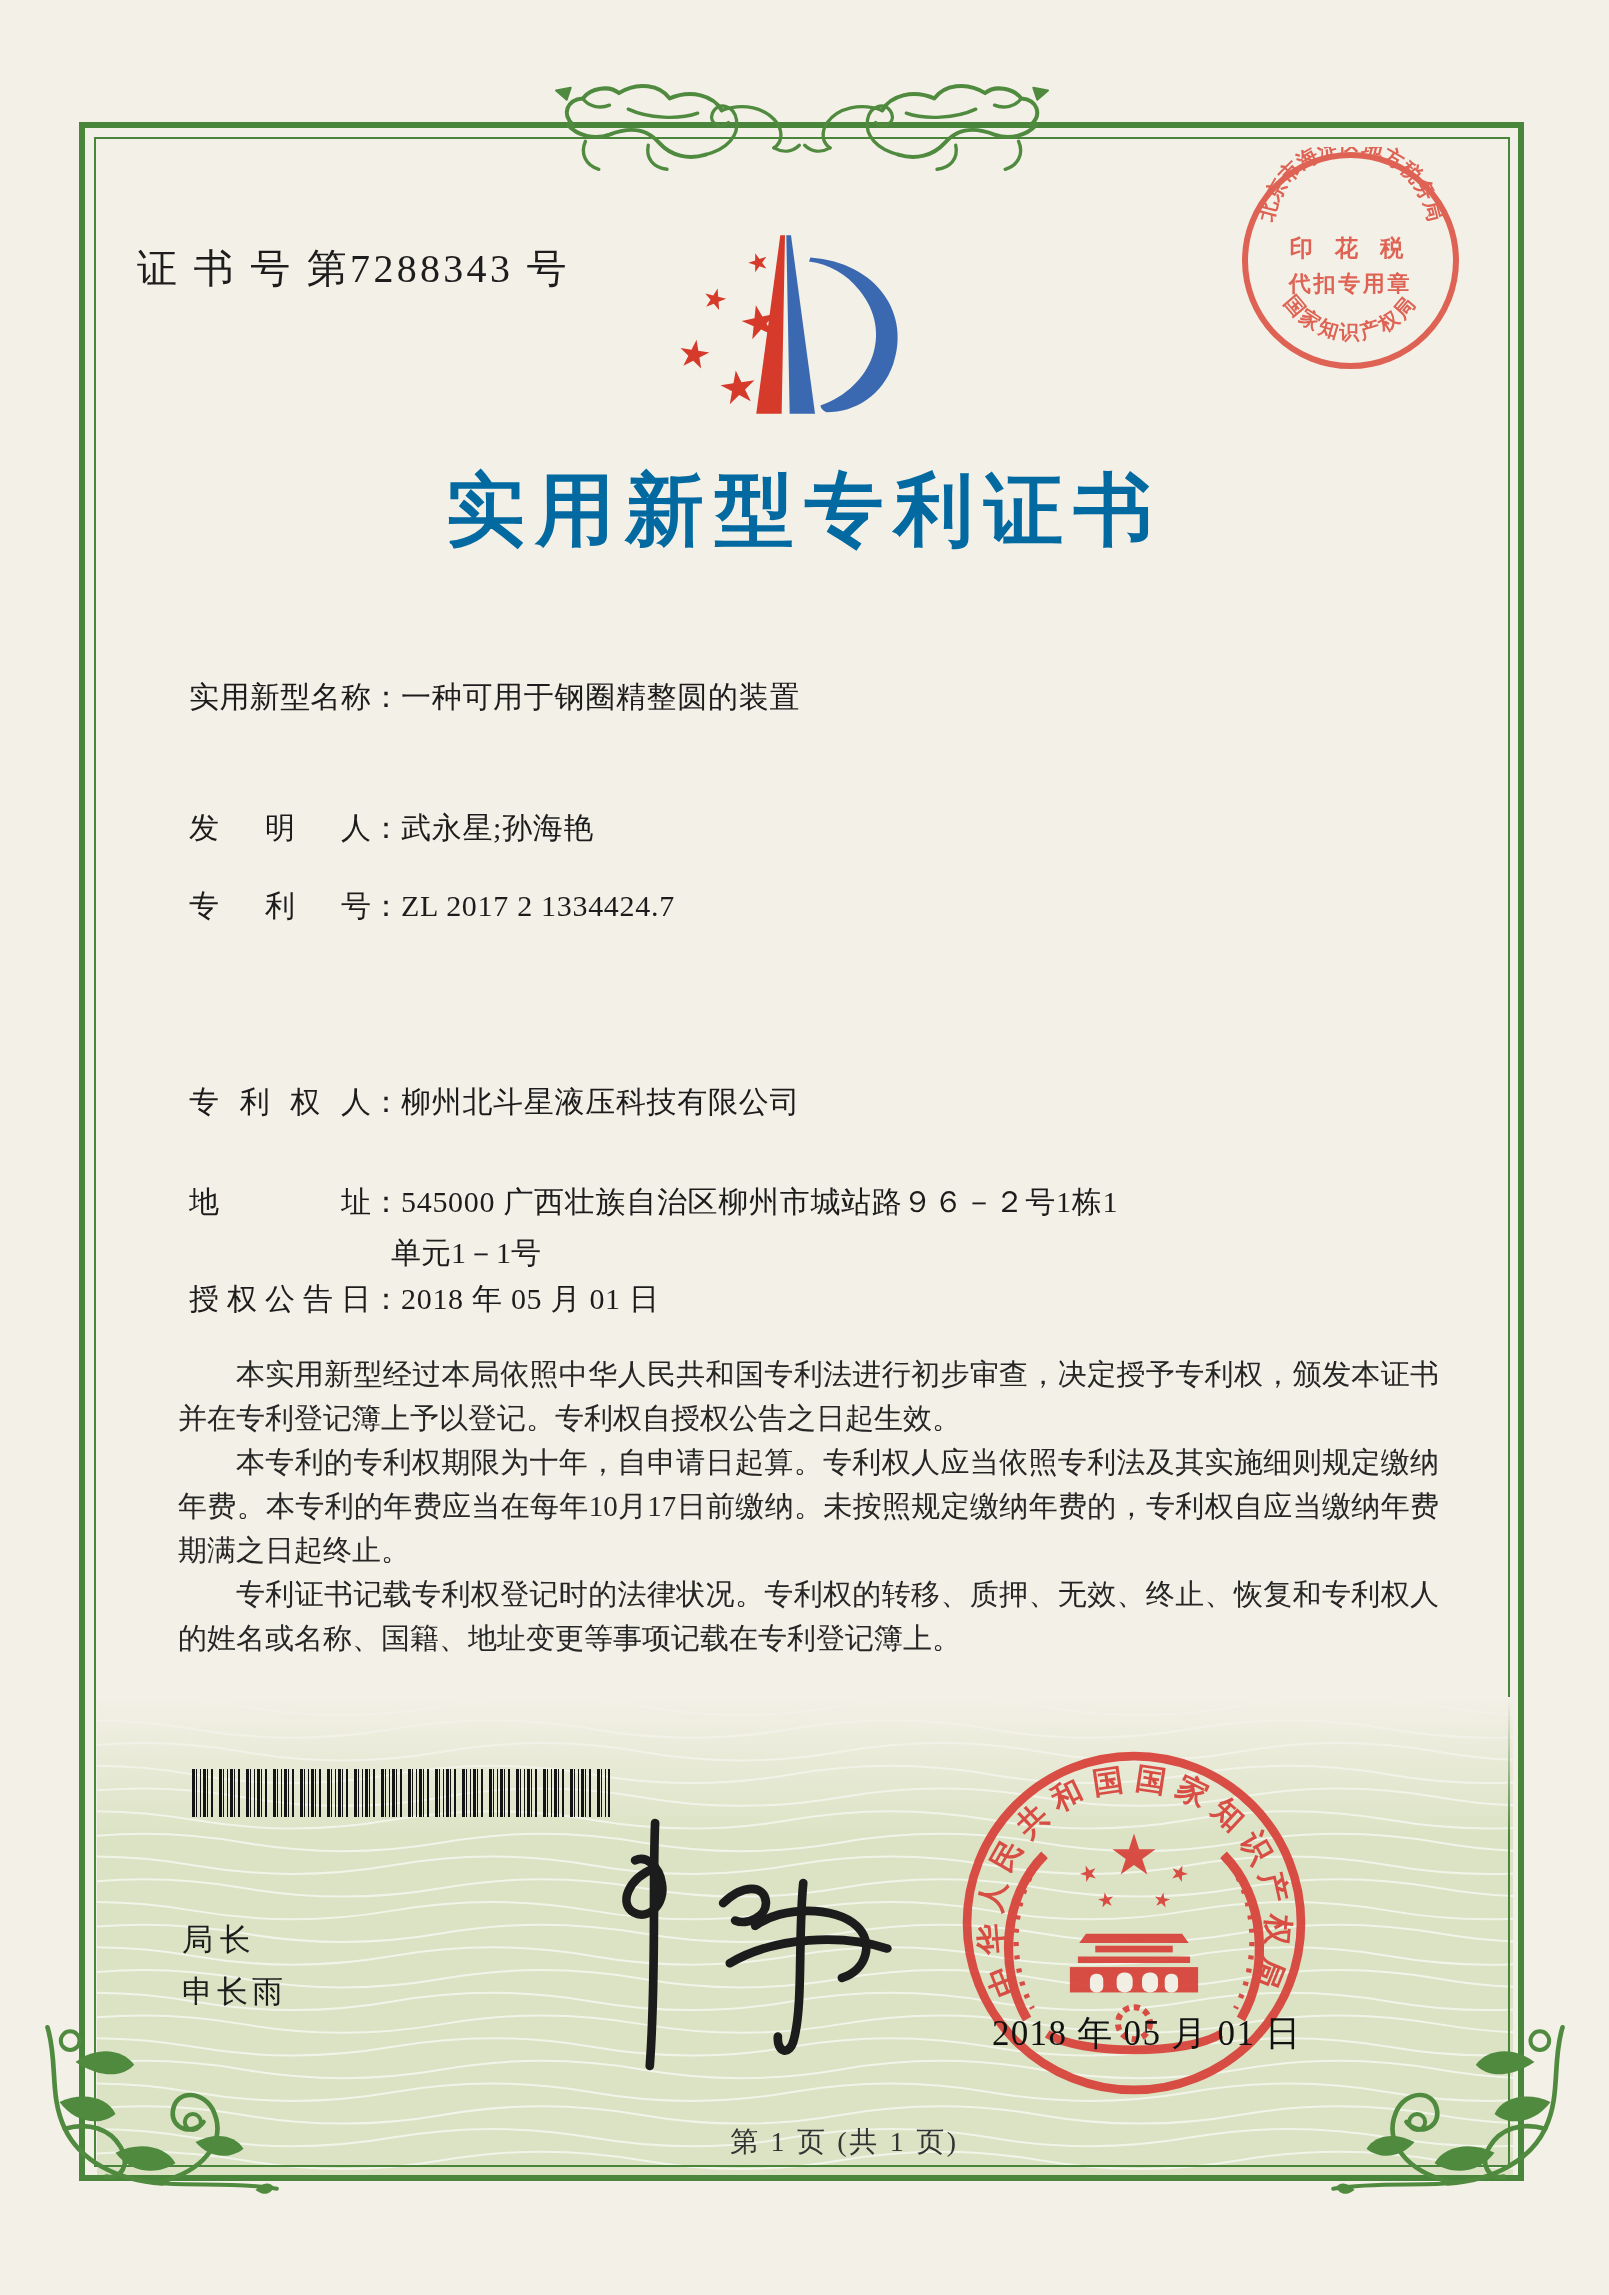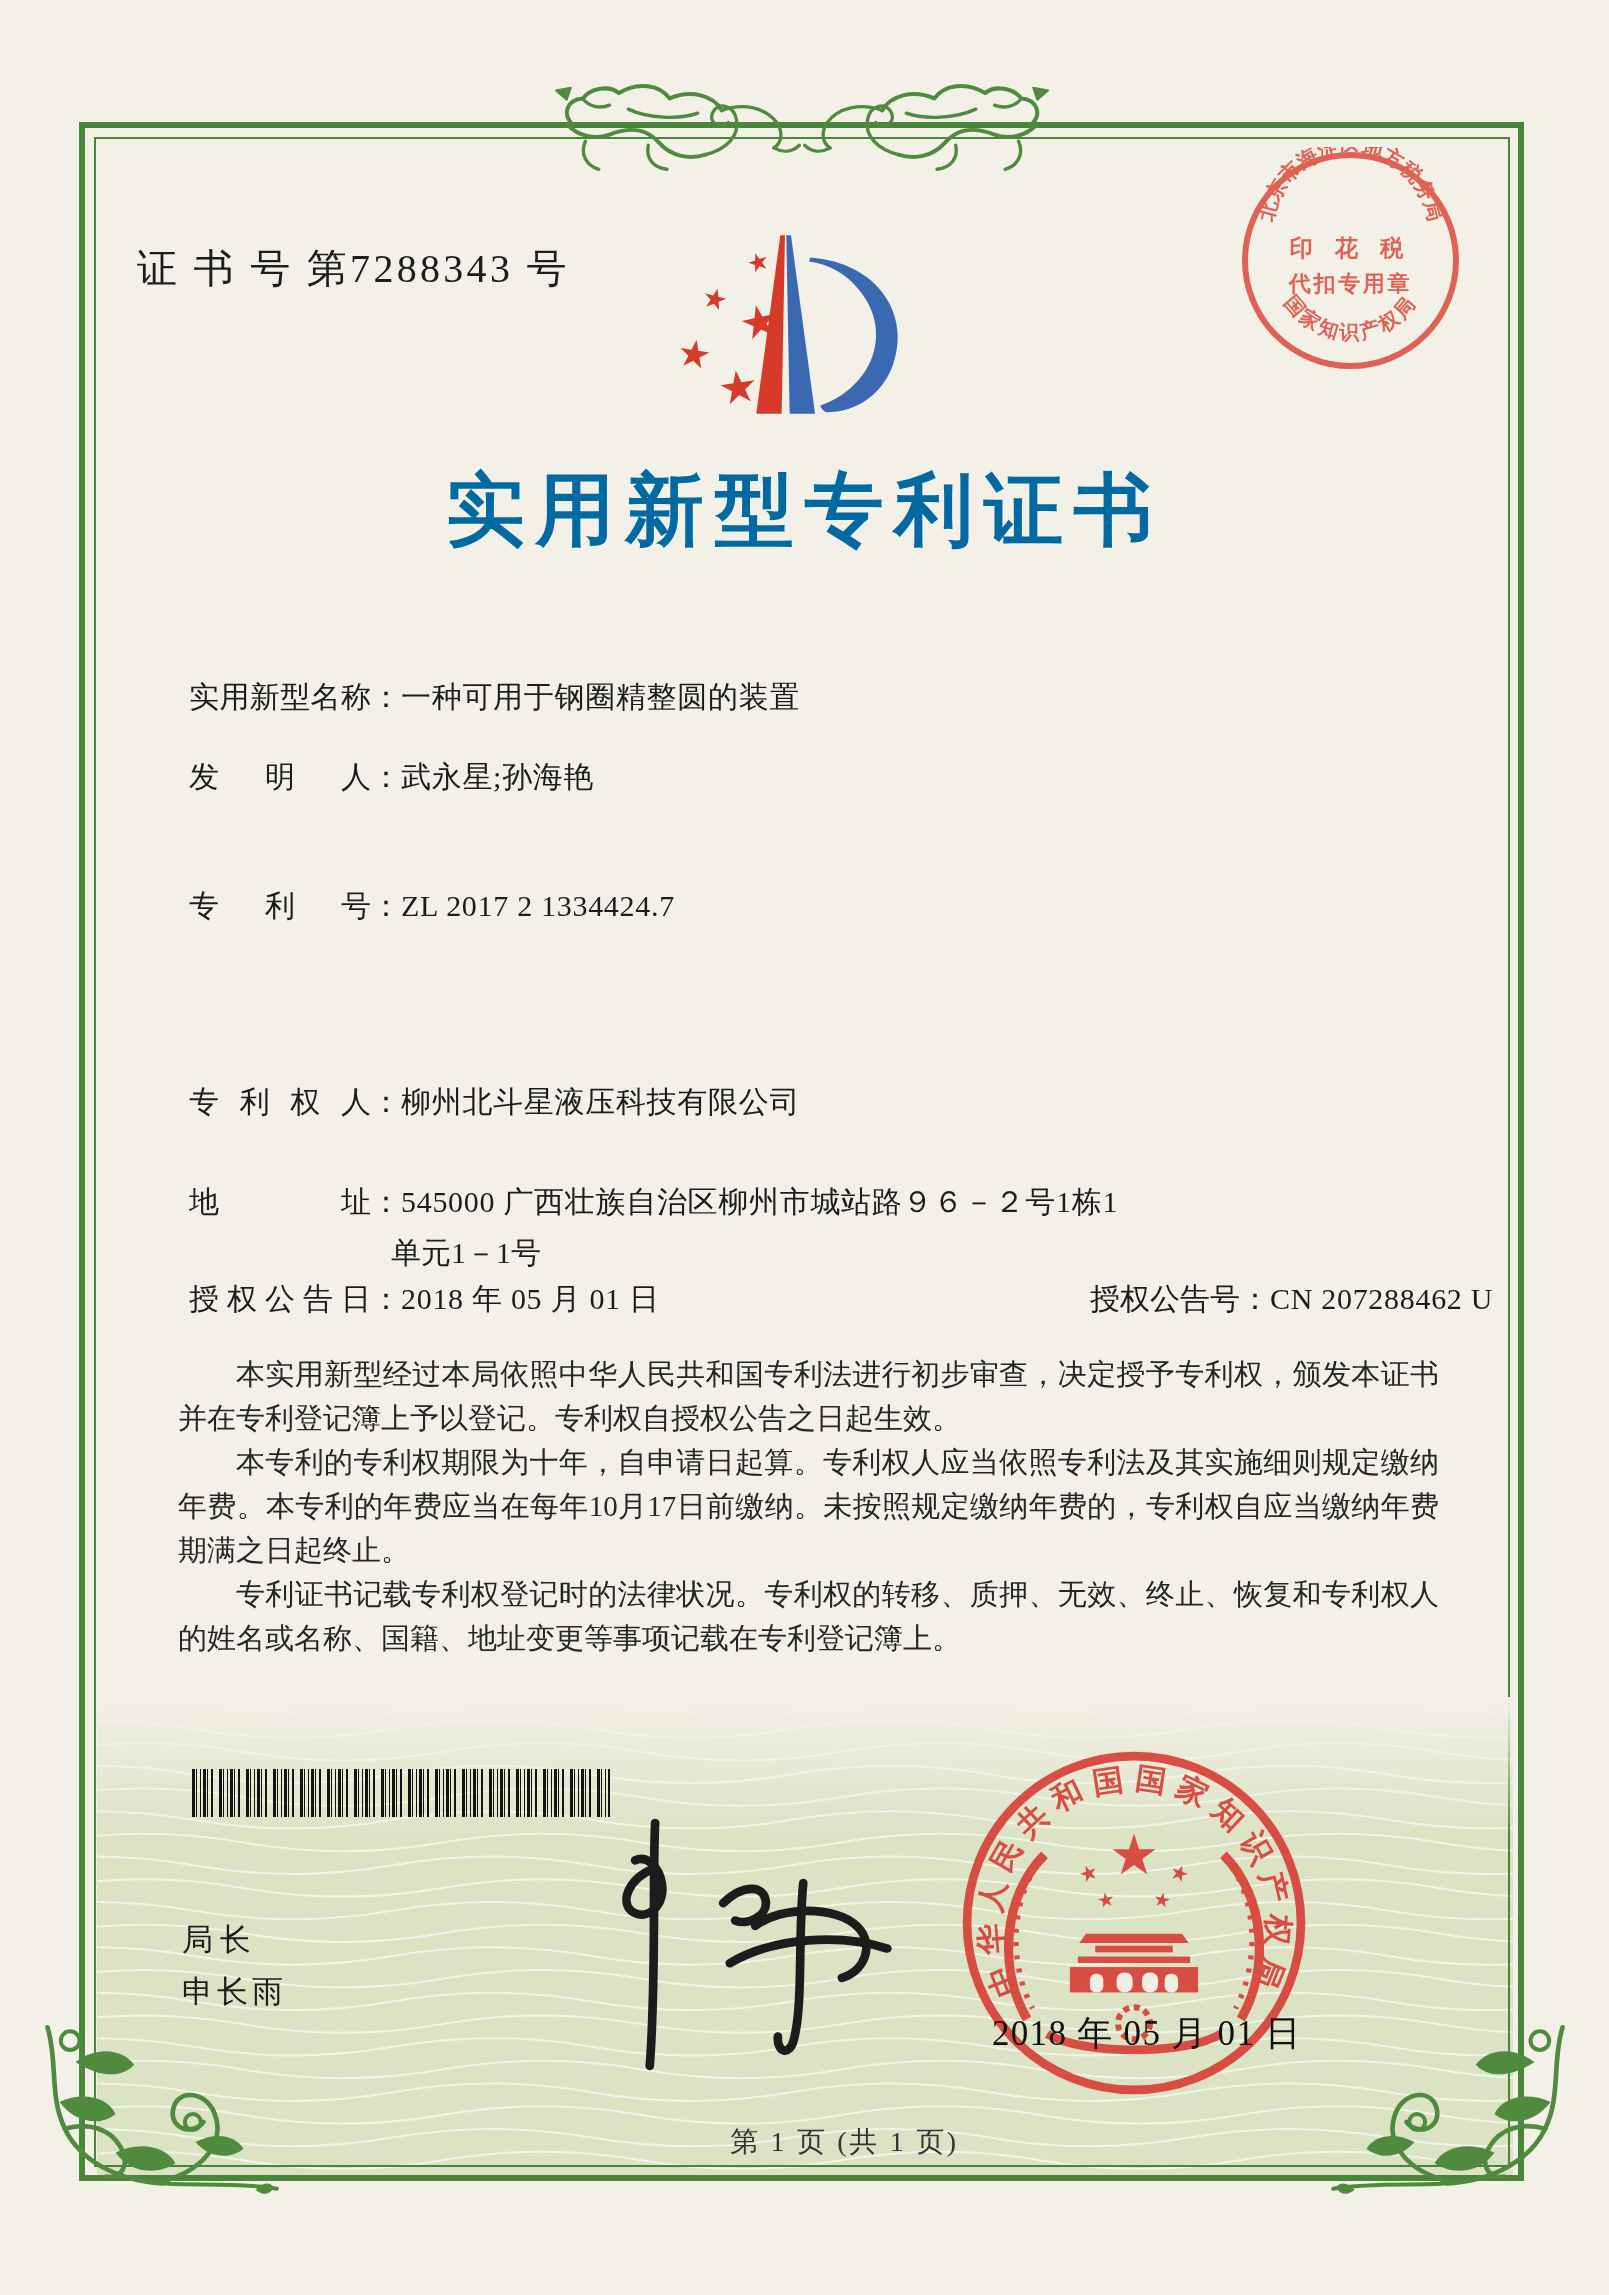--- a/index.html
+++ b/index.html
@@ -173,37 +173,36 @@
     </text>
     <text x="170" y="163" text-anchor="middle" font-size="35" letter-spacing="12" fill="#dd5848" font-weight="bold">印 花 税</text>
     <text x="170" y="216" text-anchor="middle" font-size="33" letter-spacing="4" fill="#dd5848" font-weight="bold">代扣专用章</text>
   </svg>
 
   <div class="title">实用新型专利证书</div>
 
   <div class="frow" style="top:677px">
     <span class="flabel">实用新型名称</span><span>：</span><span class="fvalue">一种可用于钢圈精整圆的装置</span>
   </div>
-  <div class="frow" style="top:757px">
+  <div class="frow" style="top:808px">
     <span class="flabel">发明人</span><span>：</span><span class="fvalue">武永星;孙海艳</span>
   </div>
   <div class="frow" style="top:886px">
     <span class="flabel">专利号</span><span>：</span><span class="fvalue">ZL 2017 2 1334424.7</span>
   </div>
   <div class="frow" style="top:1082px">
     <span class="flabel">专利权人</span><span>：</span><span class="fvalue">柳州北斗星液压科技有限公司</span>
   </div>
   <div class="frow" style="top:1182px">
     <span class="flabel">地址</span><span>：</span><span class="fvalue">545000 广西壮族自治区柳州市城站路９６－２号1栋1</span>
   </div>
   <div class="addr2">单元1－1号</div>
 
   <div class="frow" style="top:1279px">
     <span class="flabel">授权公告日</span><span>：</span><span class="fvalue">2018 年 05 月 01 日</span>
-    <span class="glabel2"><span>授权公告号</span><span>：</span><span class="fvalue">CN 207288462 U</span></span>
   </div>
 
   <div class="bodytext">
     <p>本实用新型经过本局依照中华人民共和国专利法进行初步审查，决定授予专利权，颁发本证书并在专利登记簿上予以登记。专利权自授权公告之日起生效。</p>
     <p>本专利的专利权期限为十年，自申请日起算。专利权人应当依照专利法及其实施细则规定缴纳年费。本专利的年费应当在每年10月17日前缴纳。未按照规定缴纳年费的，专利权自应当缴纳年费期满之日起终止。</p>
     <p>专利证书记载专利权登记时的法律状况。专利权的转移、质押、无效、终止、恢复和专利权人的姓名或名称、国籍、地址变更等事项记载在专利登记簿上。</p>
   </div>
 
   <div class="barcode"></div>
 

